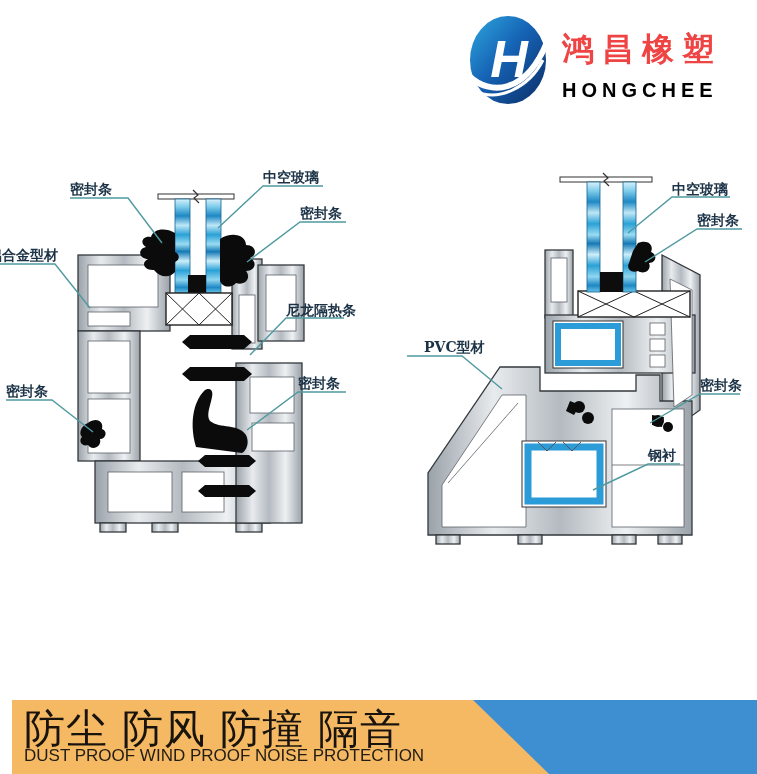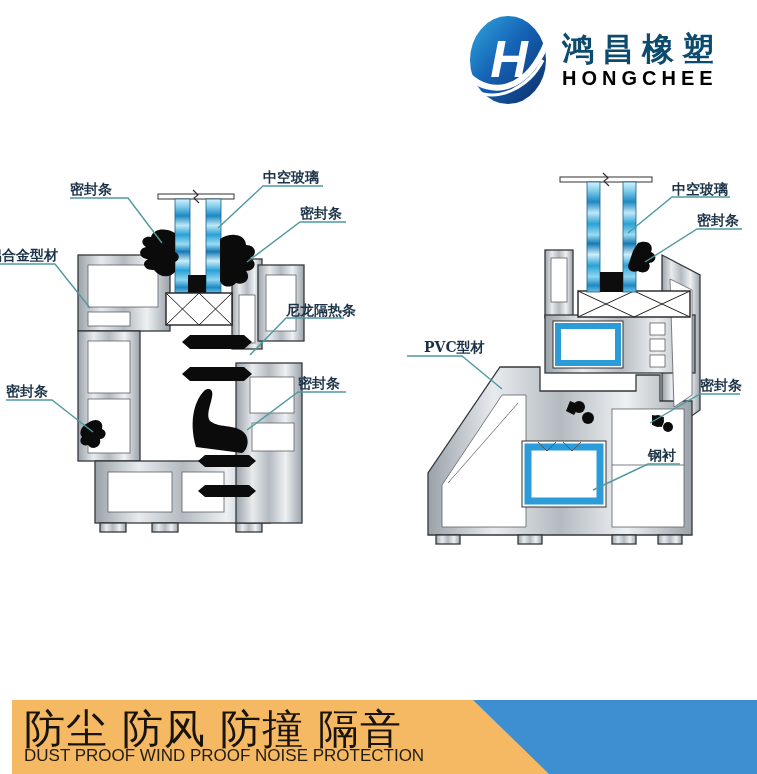--- a/index.html
+++ b/index.html
@@ -4,24 +4,24 @@
 <style>
   html,body{margin:0;padding:0;background:#ffffff;}
   .page{
     position:relative;width:757px;height:774px;background:#ffffff;
     overflow:hidden;font-family:"Liberation Sans",sans-serif;
   }
   
   .logo{position:absolute;left:468px;top:14px;display:flex;align-items:flex-start;}
   .logo-mark{display:block;}
   .logo-text{margin-left:14px;margin-top:18px;}
-  .logo-cn{font-size:32px;font-weight:900;letter-spacing:8px;color:#0c4a6e;
+  .logo-cn{font-size:32px;font-weight:900;letter-spacing:8px;color:#ef4444;
            font-family:"DejaVu Sans",sans-serif;white-space:nowrap;line-height:34px;}
   .logo-en{font-size:20px;font-weight:bold;letter-spacing:5px;color:#000;
-           margin-top:1px;white-space:nowrap;}
+           margin-top:13px;white-space:nowrap;}
   
   .diagram{position:absolute;}
   .diagram-left{left:0;top:155px;width:380px;height:400px;}
   .diagram-right{left:400px;top:155px;width:360px;height:400px;}
   .callout{
     position:absolute;font-family:"DejaVu Serif",serif;font-weight:bold;
     font-size:14px;color:#1c3347;white-space:nowrap;line-height:18px;
   }
   
   .banner{position:absolute;left:12px;top:700px;width:757px;height:74px;}

